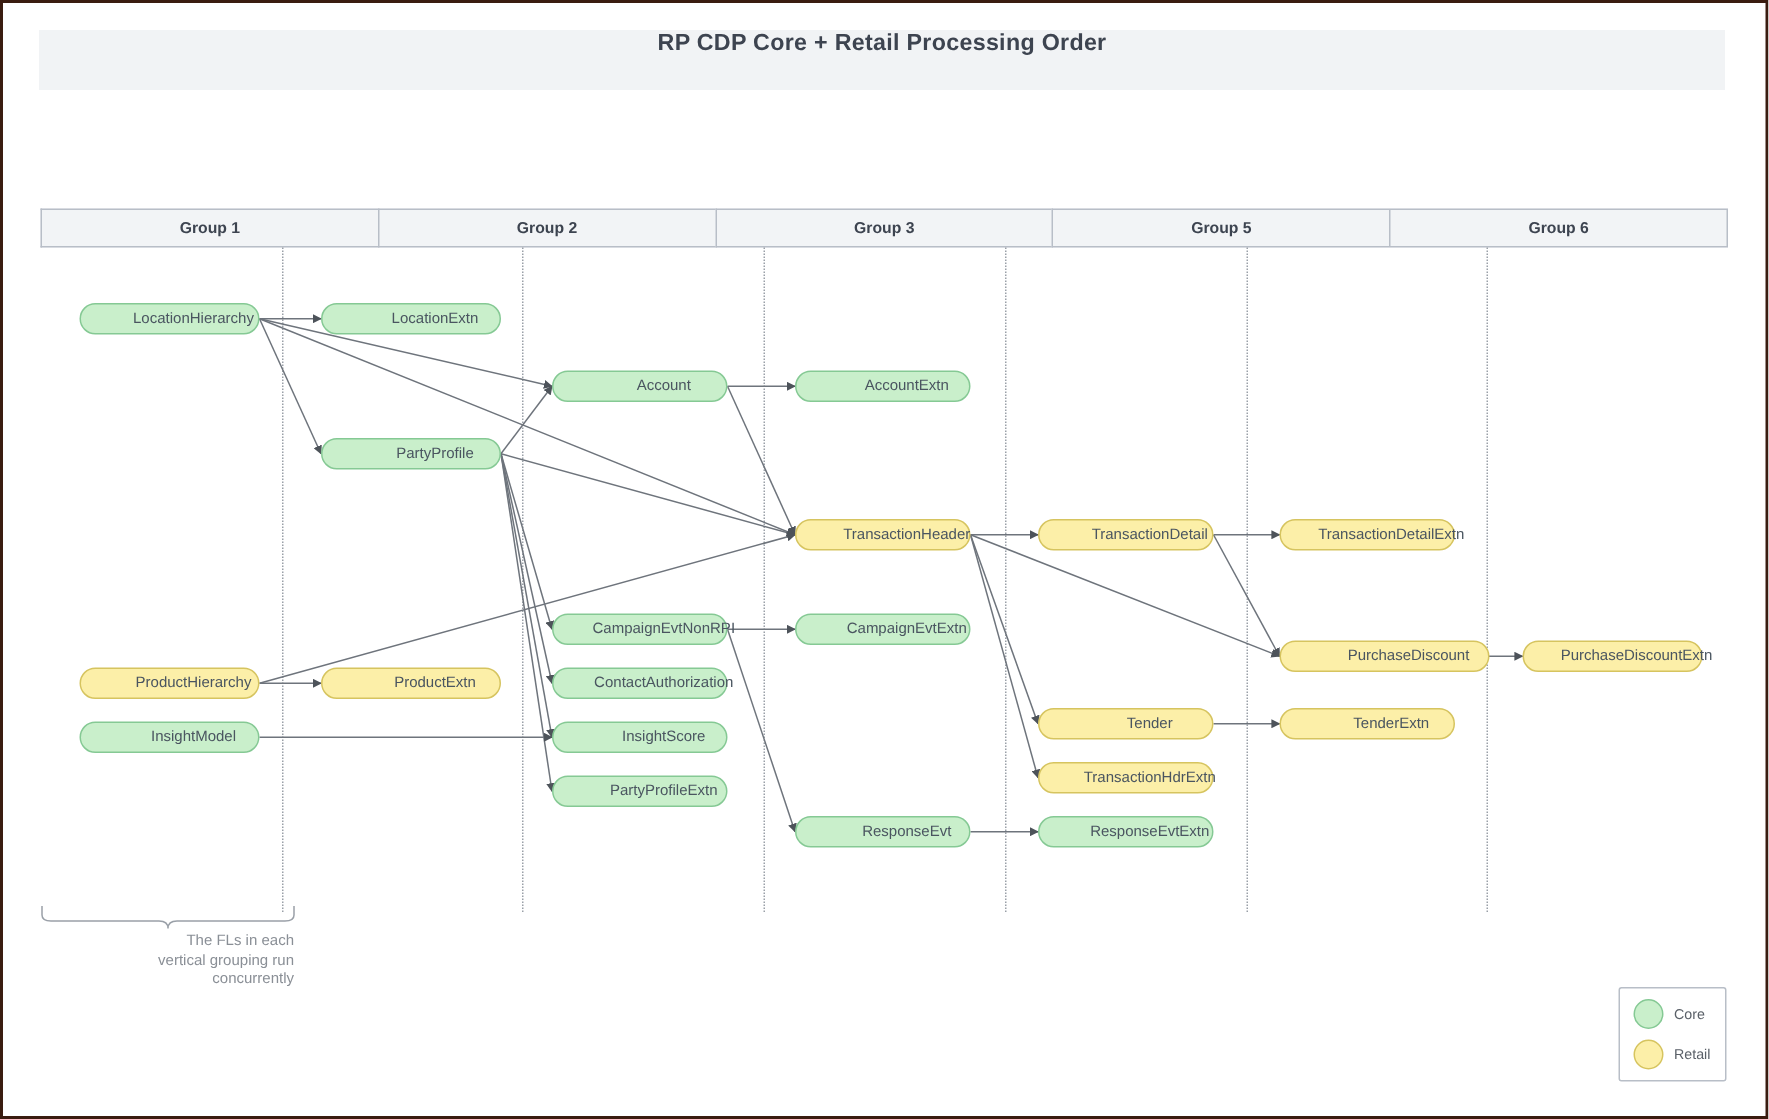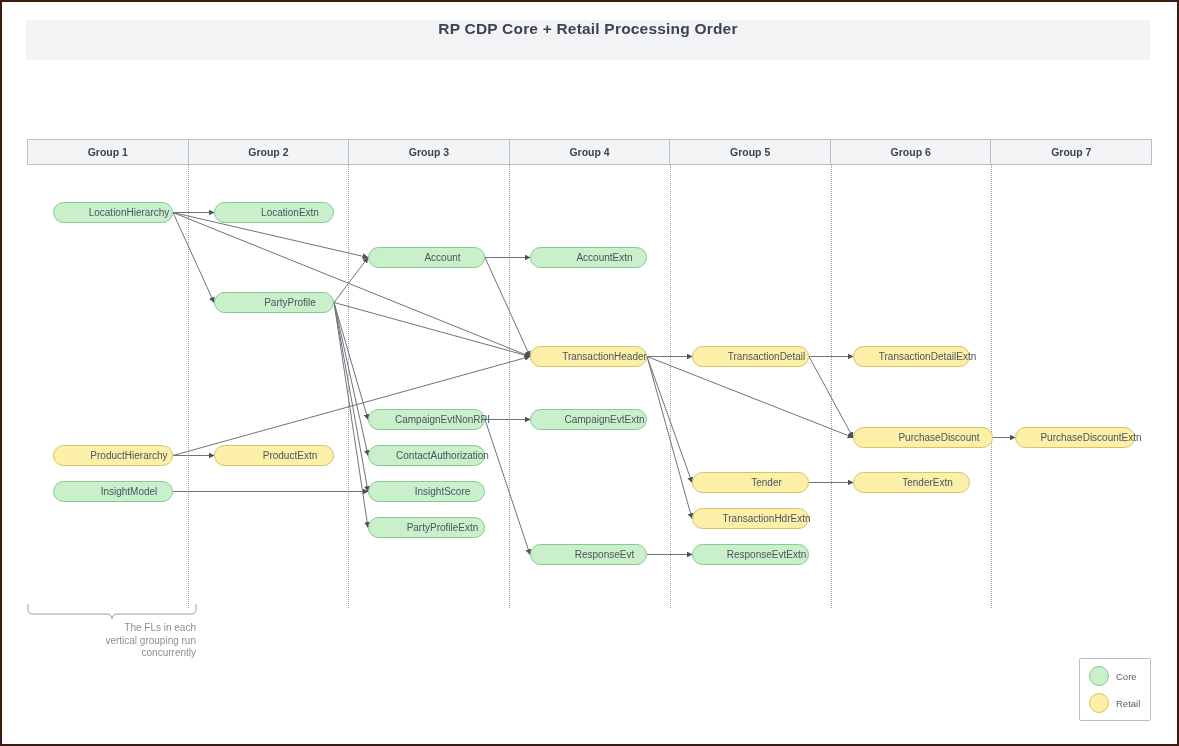--- a/index.html
+++ b/index.html
@@ -79,24 +79,22 @@
 <div id="canvas">
 
   <div id="title-bar">
     <span id="title-text">RP CDP Core + Retail Processing Order</span>
   </div>
 
   <div id="lane-headers">
       <div class="lane-header">Group 1</div>
       <div class="lane-header">Group 2</div>
       <div class="lane-header">Group 3</div>
-      <div class="lane-header">Group 4</div>
       <div class="lane-header">Group 5</div>
       <div class="lane-header">Group 6</div>
-      <div class="lane-header">Group 7</div>
     </div>
 
   <div id="lane-separators">
       <div class="lane-sep" style="left: 185.714px;"></div>
       <div class="lane-sep" style="left: 346.429px;"></div>
       <div class="lane-sep" style="left: 507.143px;"></div>
       <div class="lane-sep" style="left: 667.857px;"></div>
       <div class="lane-sep" style="left: 828.571px;"></div>
       <div class="lane-sep" style="left: 989.286px;"></div>
     </div>

